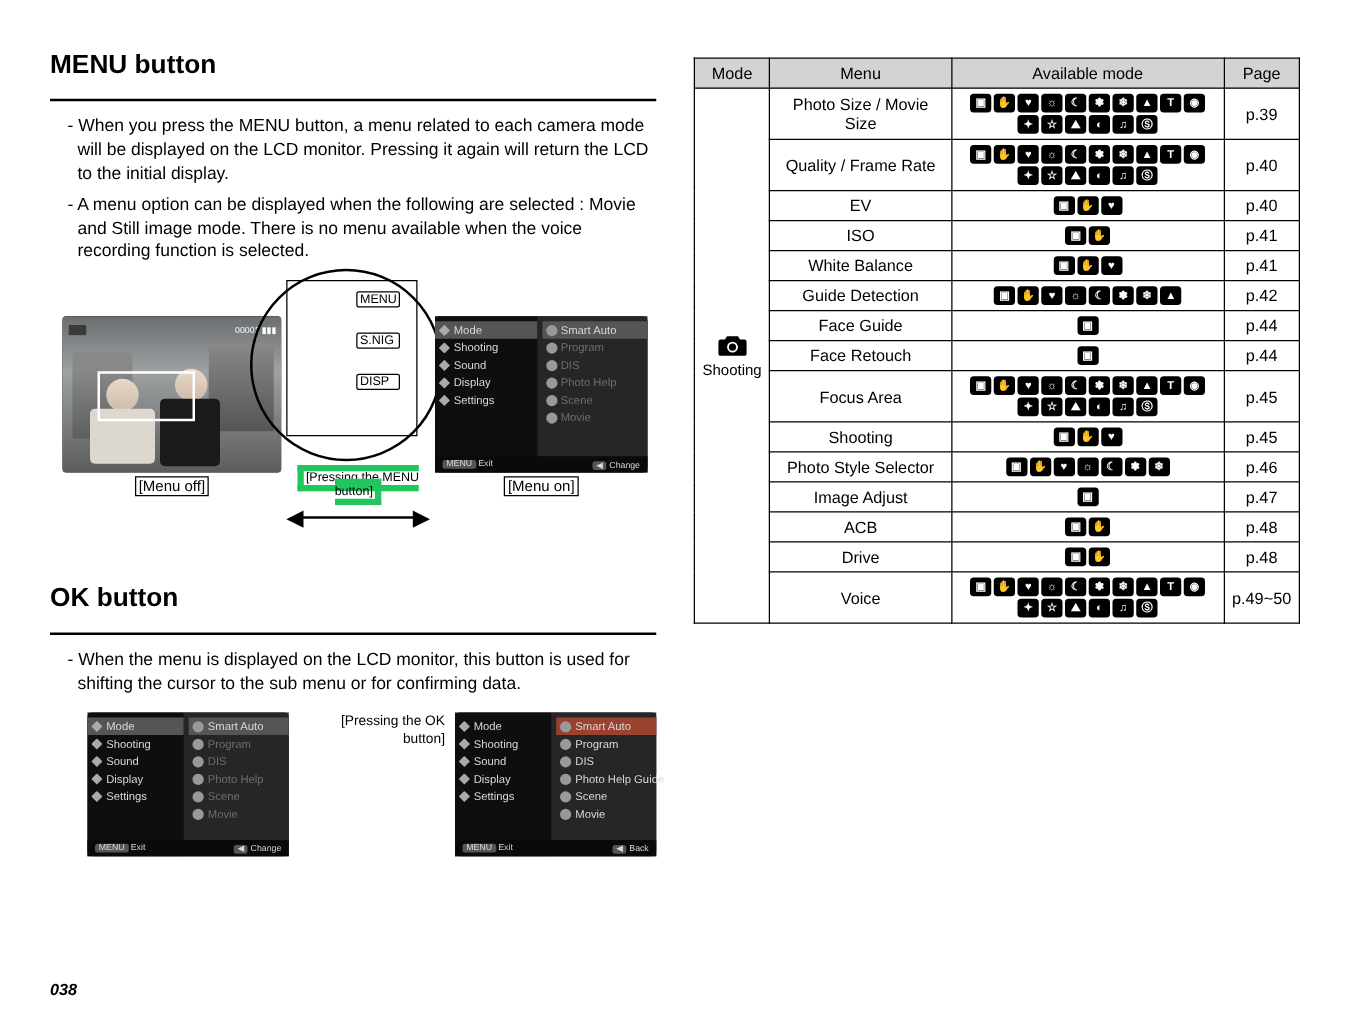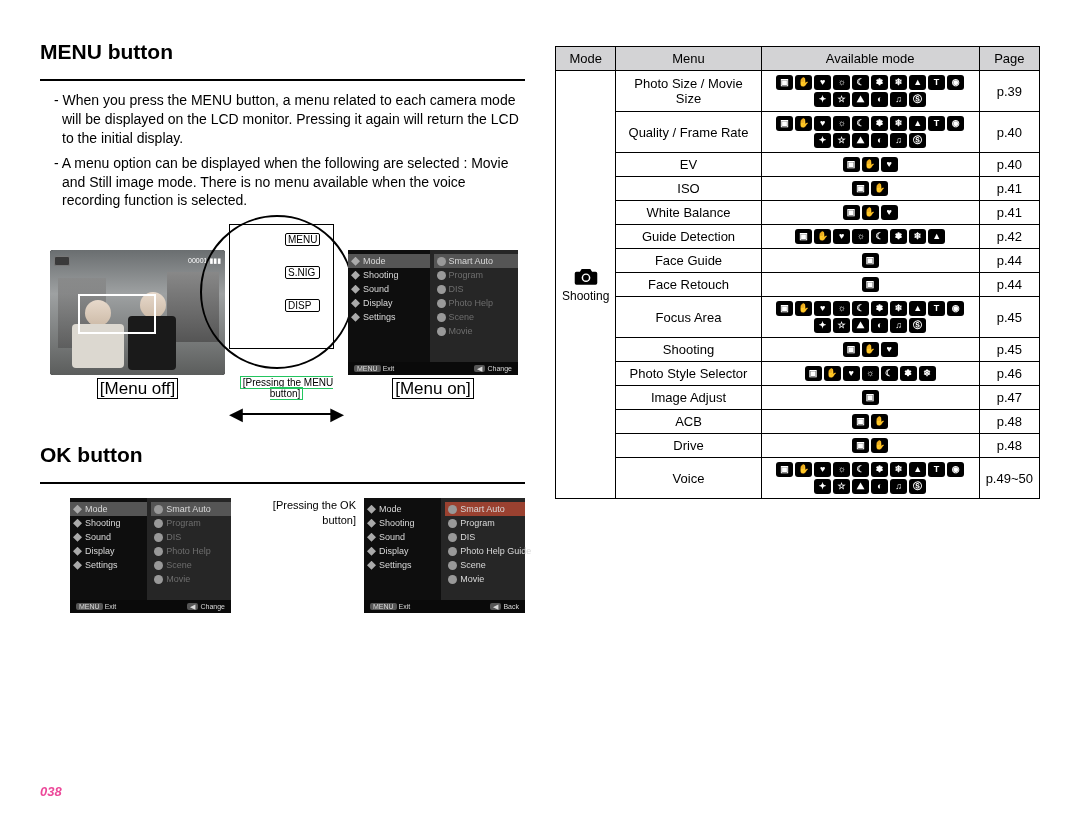--- a/index.html
+++ b/index.html
@@ -26,33 +26,33 @@
   .lcd1 { width: 175px; height: 125px; }
   .photo-bg { position:absolute; inset:0; background:linear-gradient(180deg,#6a6e70 0%,#9ea1a2 35%,#5b5d5c 100%);}
   .bldg{position:absolute;right:6px;top:22px;width:52px;height:70px;background:linear-gradient(180deg,#888 0%,#555 100%);}
   .bldg2{position:absolute;left:8px;top:28px;width:48px;height:70px;background:linear-gradient(180deg,#888 0%,#555 100%);opacity:.7}
   .face{position:absolute;width:26px;height:26px;border-radius:50%;background:linear-gradient(#e7d9cb,#cdbba8);}
   .body{position:absolute;background:#dcd8d0;border-radius:4px;}
   .frame-box{position:absolute;border:2px solid #fff;}
   .topbar-lcd{position:absolute;top:4px;left:4px;right:4px;height:14px;display:flex;justify-content:space-between;align-items:center;font-size:7px;color:#fff;}
   .topbar-lcd .ic{background:#3a3a3a;border:1px solid #777;border-radius:2px;width:16px;height:10px;}
 
-  .fig-cap{font-size:17px;text-align:center;margin-top:4px;}
+  .fig-cap{font-size:12px;text-align:center;margin-top:4px;}
   .fig-cap span{border:1px solid #000;padding:0 2px;}
 
   .dial{width:105px;height:125px;background:#fff;border:1px solid #000;position:relative;}
   .dial::before{content:"";position:absolute;left:-30px;top:-10px;width:150px;height:150px;border-radius:50%;border:2px solid #000;}
   .dial-lbls{position:absolute;left:55px;top:8px;font-size:10px;}
   .dial-lbls div{border:1px solid #000;border-radius:2px;margin-bottom:20px;padding:0 2px;}
   .arrow-lr{display:flex;align-items:center;justify-content:center;font-size:18px;margin-top:4px;}
   .arrow-lr .line{flex:1;border-top:2px solid #000;max-width:100px;}
   .arrow-lr::before{content:"◀";margin-right:-4px;}
   .arrow-lr::after{content:"▶";margin-left:-4px;}
   .dial-cap{font-size:10px;text-align:center;margin-top:28px;}
-  .dial-cap span{border:1px solid #22c55e;padding:0 2px;}
+  .dial-cap span{border:5px solid #22c55e;padding:0 2px;}
 
   .menu-lcd{width:170px;}
 
   
   .menuscr { width:170px; height:125px; background:#151515; border-radius:4px; color:#d9d9d9; font-size:9px; display:flex; position:relative;}
   .menuscr.small{width:165px;height:115px;}
   .menuscr .side{width:48%;background:#0e0e0e;padding:4px 0 14px 0;}
   .menuscr .side2{width:52%;background:#262626;padding:4px 0 14px 4px;}
   .mitem{padding:2px 3px;display:flex;align-items:center;gap:3px;white-space:nowrap;}
   .mitem.sel{background:#555;}
@@ -68,21 +68,21 @@
 
   
   .right-table{width:100%;border-collapse:collapse;margin-top:6px;font-size:13px;}
   .right-table th{background:#d3d3d5;font-weight:normal;padding:4px 6px;border:1px solid #000;text-align:center;}
   .right-table td{border:1px solid #000;padding:4px 6px;text-align:center;vertical-align:middle;}
   .right-table td.menu-col{text-align:center;}
   .right-table td.mode-col{font-size:12px;border-top:none;border-bottom:1px solid #000;}
   .icon-row{display:flex;flex-wrap:wrap;gap:2px;justify-content:center;max-width:215px;margin:0 auto;}
   .micon{width:17px;height:15px;background:#000;border-radius:3px;display:flex;align-items:center;justify-content:center;color:#fff;font-size:9px;font-weight:bold;line-height:1;}
 
-  .page-num{position:absolute;left:40px;bottom:16px;font-size:13px;font-style:italic;font-weight:bold;color:#ec4899;}
+  .page-num{position:absolute;left:40px;bottom:16px;font-size:13px;font-style:italic;font-weight:bold;color:#000000;}
 
   .shoot-hdr-icon{display:inline-block;vertical-align:-3px;}
 </style>
 </head>
 <body>
 
 <div class="cols">
 
   <div class="col">
     <h1>MENU button</h1>
@@ -174,21 +174,22 @@
             </div>
             <div class="bottombar">
               <div><span class="key">MENU</span>Exit</div>
               <div><span class="key">◀</span>Change</div>
             </div>
           </div>
         <div class="fig-cap"><span>[Menu on]</span></div>
       </div>
     </div>
 
-    <h1 style="margin-top:18px;">OK button</h1>
+    <h1 style="margin-top:42px;">OK button</h1>
+    <p class="para">- When the menu is displayed on the LCD monitor, this button is used for shifting the cursor to the sub menu or for confirming data.</p>
 
     <div class="ok-figs">
       <div class="menuscr small" id="okscr1">
           <div class="side">
             <div class="mitem sel">
               <span class="bullet"></span>
               <span>Mode</span>
             </div>
             <div class="mitem">
               <span class="bullet"></span>

